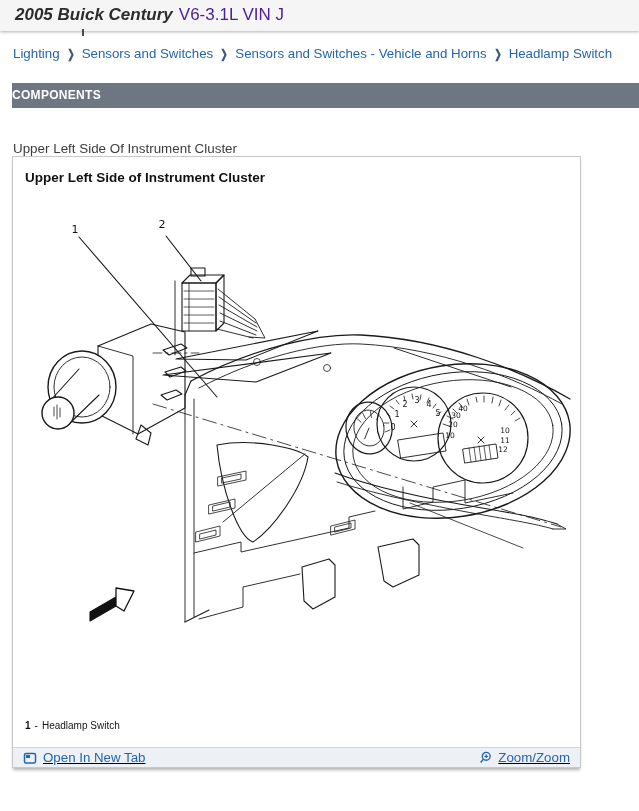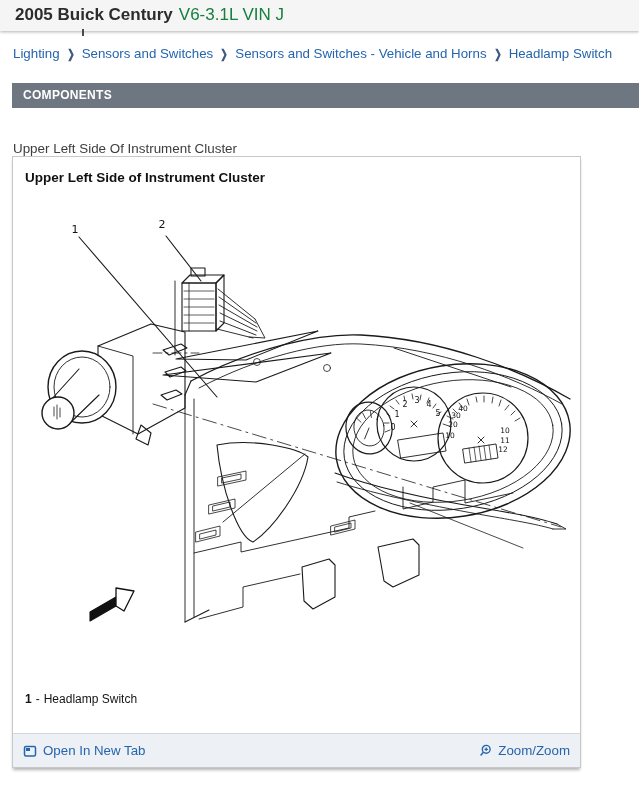--- a/index.html
+++ b/index.html
@@ -2,47 +2,47 @@
 <html><head>
 <meta charset="utf-8">
 <style>
   html,body{margin:0;padding:0;background:#ffffff;}
   .page{position:relative;width:639px;height:811px;background:#ffffff;overflow:hidden;
         font-family:"Liberation Sans",sans-serif;}
   
   .hdr{position:absolute;left:0;top:0;width:639px;height:31px;background:#f5f5f6;
        box-shadow:0 1px 3px rgba(0,0,0,.30);}
   .hdr-title{position:absolute;left:15px;top:5px;font-size:17px;white-space:nowrap;}
-  .hdr-title .b{font-weight:bold;color:#2c2c2c;}
-  .hdr-title .r{font-weight:400;color:#15803d;margin-left:6px;}
+  .hdr-title .b{font-weight:bold;color:#2c2c2c;font-style:italic;}
+  .hdr-title .r{font-weight:400;color:#4c1d95;margin-left:6px;}
   .hdr-artifact{position:absolute;left:82px;top:29px;width:2px;height:7px;background:#4b4b4b;}
   
   .crumbs{position:absolute;left:13px;top:46px;width:620px;font-size:13.3px;white-space:nowrap;}
   .crumbs a{color:#2565ad;text-decoration:none;}
   .crumb-sep{color:#3e5a82;font-size:12px;margin:0 6px;display:inline-block;transform:scaleX(.75);font-weight:600;}
   
   .sectionbar{position:absolute;left:12px;top:83px;width:627px;height:25px;background:#6e7681;}
-  .sectionbar span{display:block;line-height:25px;padding-left:11px;color:#ffffff;
+  .sectionbar span{display:block;line-height:25px;color:#ffffff;
                    font-size:12px;font-weight:bold;letter-spacing:.3px;}
   
   .caption{position:absolute;left:13px;top:141px;font-size:13.4px;color:#3d3d3d;}
   
   .figbox{position:absolute;left:12px;top:156px;width:567px;height:610px;background:#fff;
           border:1px solid #c8c8c8;box-shadow:0 3px 3px -1px rgba(0,0,0,.30);}
   .figheading{position:absolute;left:12px;top:13px;font-size:13.5px;font-weight:bold;color:#111;z-index:2;}
   .diagram{position:absolute;left:0;top:0;width:567px;height:584px;}
   .diagram path,.diagram line,.diagram circle,.diagram ellipse,.diagram polyline,.diagram polygon,.diagram rect
       {vector-effect:non-scaling-stroke;}
-  .legend{position:absolute;left:12px;top:535px;font-size:12px;color:#141414;line-height:15px;z-index:2;}
+  .legend{position:absolute;left:12px;top:561px;font-size:10px;color:#141414;line-height:15px;z-index:2;}
   .legend .n{font-weight:bold;}
   .legend .s{margin:0 4px;}
   
-  .figfooter{position:absolute;left:0;right:0;bottom:0;height:34px;background:#edf0f5;
+  .figfooter{position:absolute;left:0;right:0;bottom:0;height:20px;background:#edf0f5;
              border-top:1px solid #d4d7dd;display:flex;align-items:center;
-             justify-content:space-between;padding:0 10px;box-sizing:border-box;}
+             justify-content:space-between;padding:0 10px;box-sizing:border-box;text-decoration:underline;}
   .figlink{display:flex;align-items:center;gap:6px;color:#2565ad;font-size:13.3px;text-decoration:none;cursor:pointer;}
   .figlink svg{display:block;}
   text{font-family:"DejaVu Sans",sans-serif;}
 </style>
 </head>
 <body>
 
 <div class="page">
 
   <div class="hdr">

